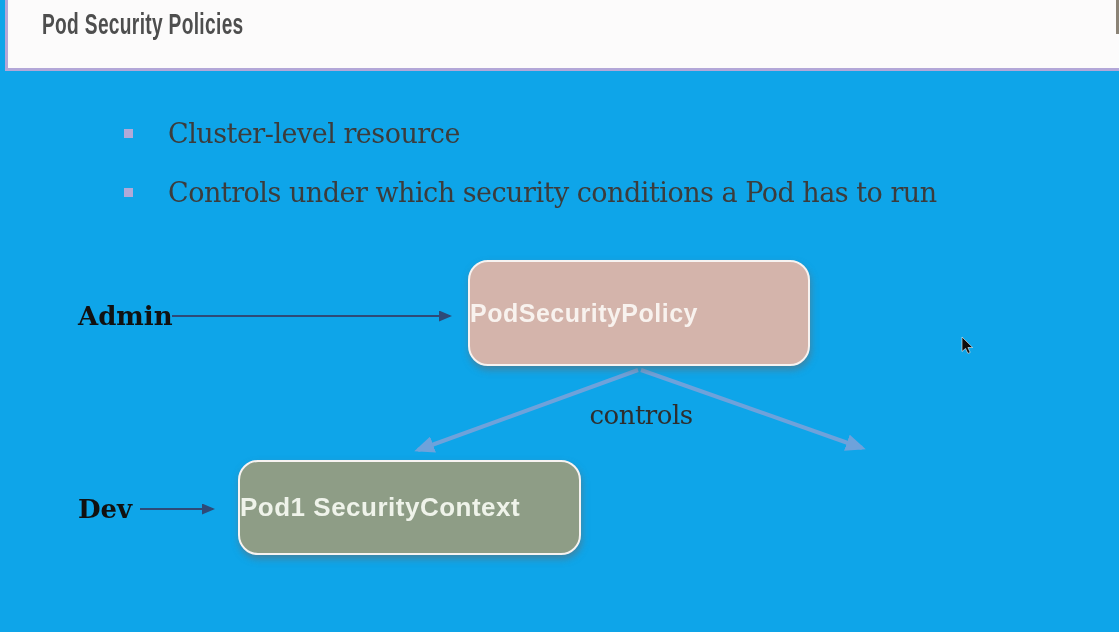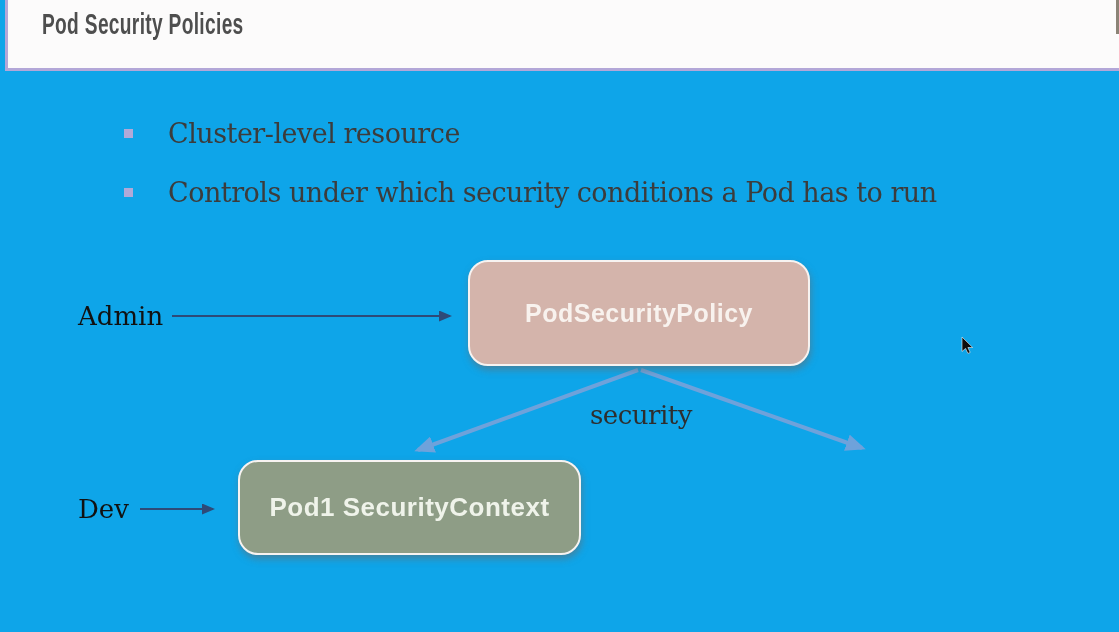--- a/index.html
+++ b/index.html
@@ -65,21 +65,21 @@
     white-space: nowrap;
     letter-spacing: -0.5px;
   }
   .bullet-1 { top: 118px; }
   .bullet-2 { top: 177px; }
 
   
   .actor-label {
     position: absolute;
     font-family: "DejaVu Serif", serif;
-    font-weight: normal;
+    font-weight: bold;
     font-size: 26px;
     color: #111111;
     white-space: nowrap;
   }
   .admin-label { left: 78px; top: 301px; }
   .dev-label   { left: 78px; top: 494px; }
   .controls-label {
     position: absolute;
     left: 560px; top: 400px; width: 162px;
     text-align: center;
@@ -90,21 +90,21 @@
   }
 
   
   .node {
     position: absolute;
     border-radius: 20px;
     border: 2px solid #f7f3f1;
     box-shadow: 1px 4px 7px rgba(105, 105, 105, 0.55);
     display: flex;
     align-items: center;
-    justify-content: center;
+    justify-content: flex-start;
     font-family: "Liberation Sans", sans-serif;
     font-weight: bold;
     letter-spacing: 0.5px;
     white-space: nowrap;
   }
   .node-psp {
     left: 468px; top: 260px;
     width: 342px; height: 106px;
     background: #d4b4ab;
     color: #f8f2ee;
@@ -157,21 +157,21 @@
       </marker>
     </defs>
     <line x1="172" y1="316" x2="450" y2="316" stroke="#2e4a78" stroke-width="2" marker-end="url(#ah-navy)"></line>
     <line x1="140" y1="509" x2="213" y2="509" stroke="#2e4a78" stroke-width="2" marker-end="url(#ah-navy)"></line>
     <line x1="638" y1="370" x2="418" y2="450" stroke="#6ea2db" stroke-width="4" marker-end="url(#ah-blue)"></line>
     <line x1="641" y1="370" x2="862" y2="448" stroke="#6ea2db" stroke-width="4" marker-end="url(#ah-blue)"></line>
   </svg>
 
   <div class="actor-label admin-label">Admin</div>
   <div class="actor-label dev-label">Dev</div>
-  <div class="controls-label">security</div>
+  <div class="controls-label">controls</div>
 
   <div class="node node-psp">
     <span>PodSecurityPolicy</span>
   </div>
   <div class="node node-pod node-pod1">
     <span>Pod1 SecurityContext</span>
   </div>
 
   <svg class="overlay" viewBox="0 0 1119 632">
     <g transform="translate(962,337)">

